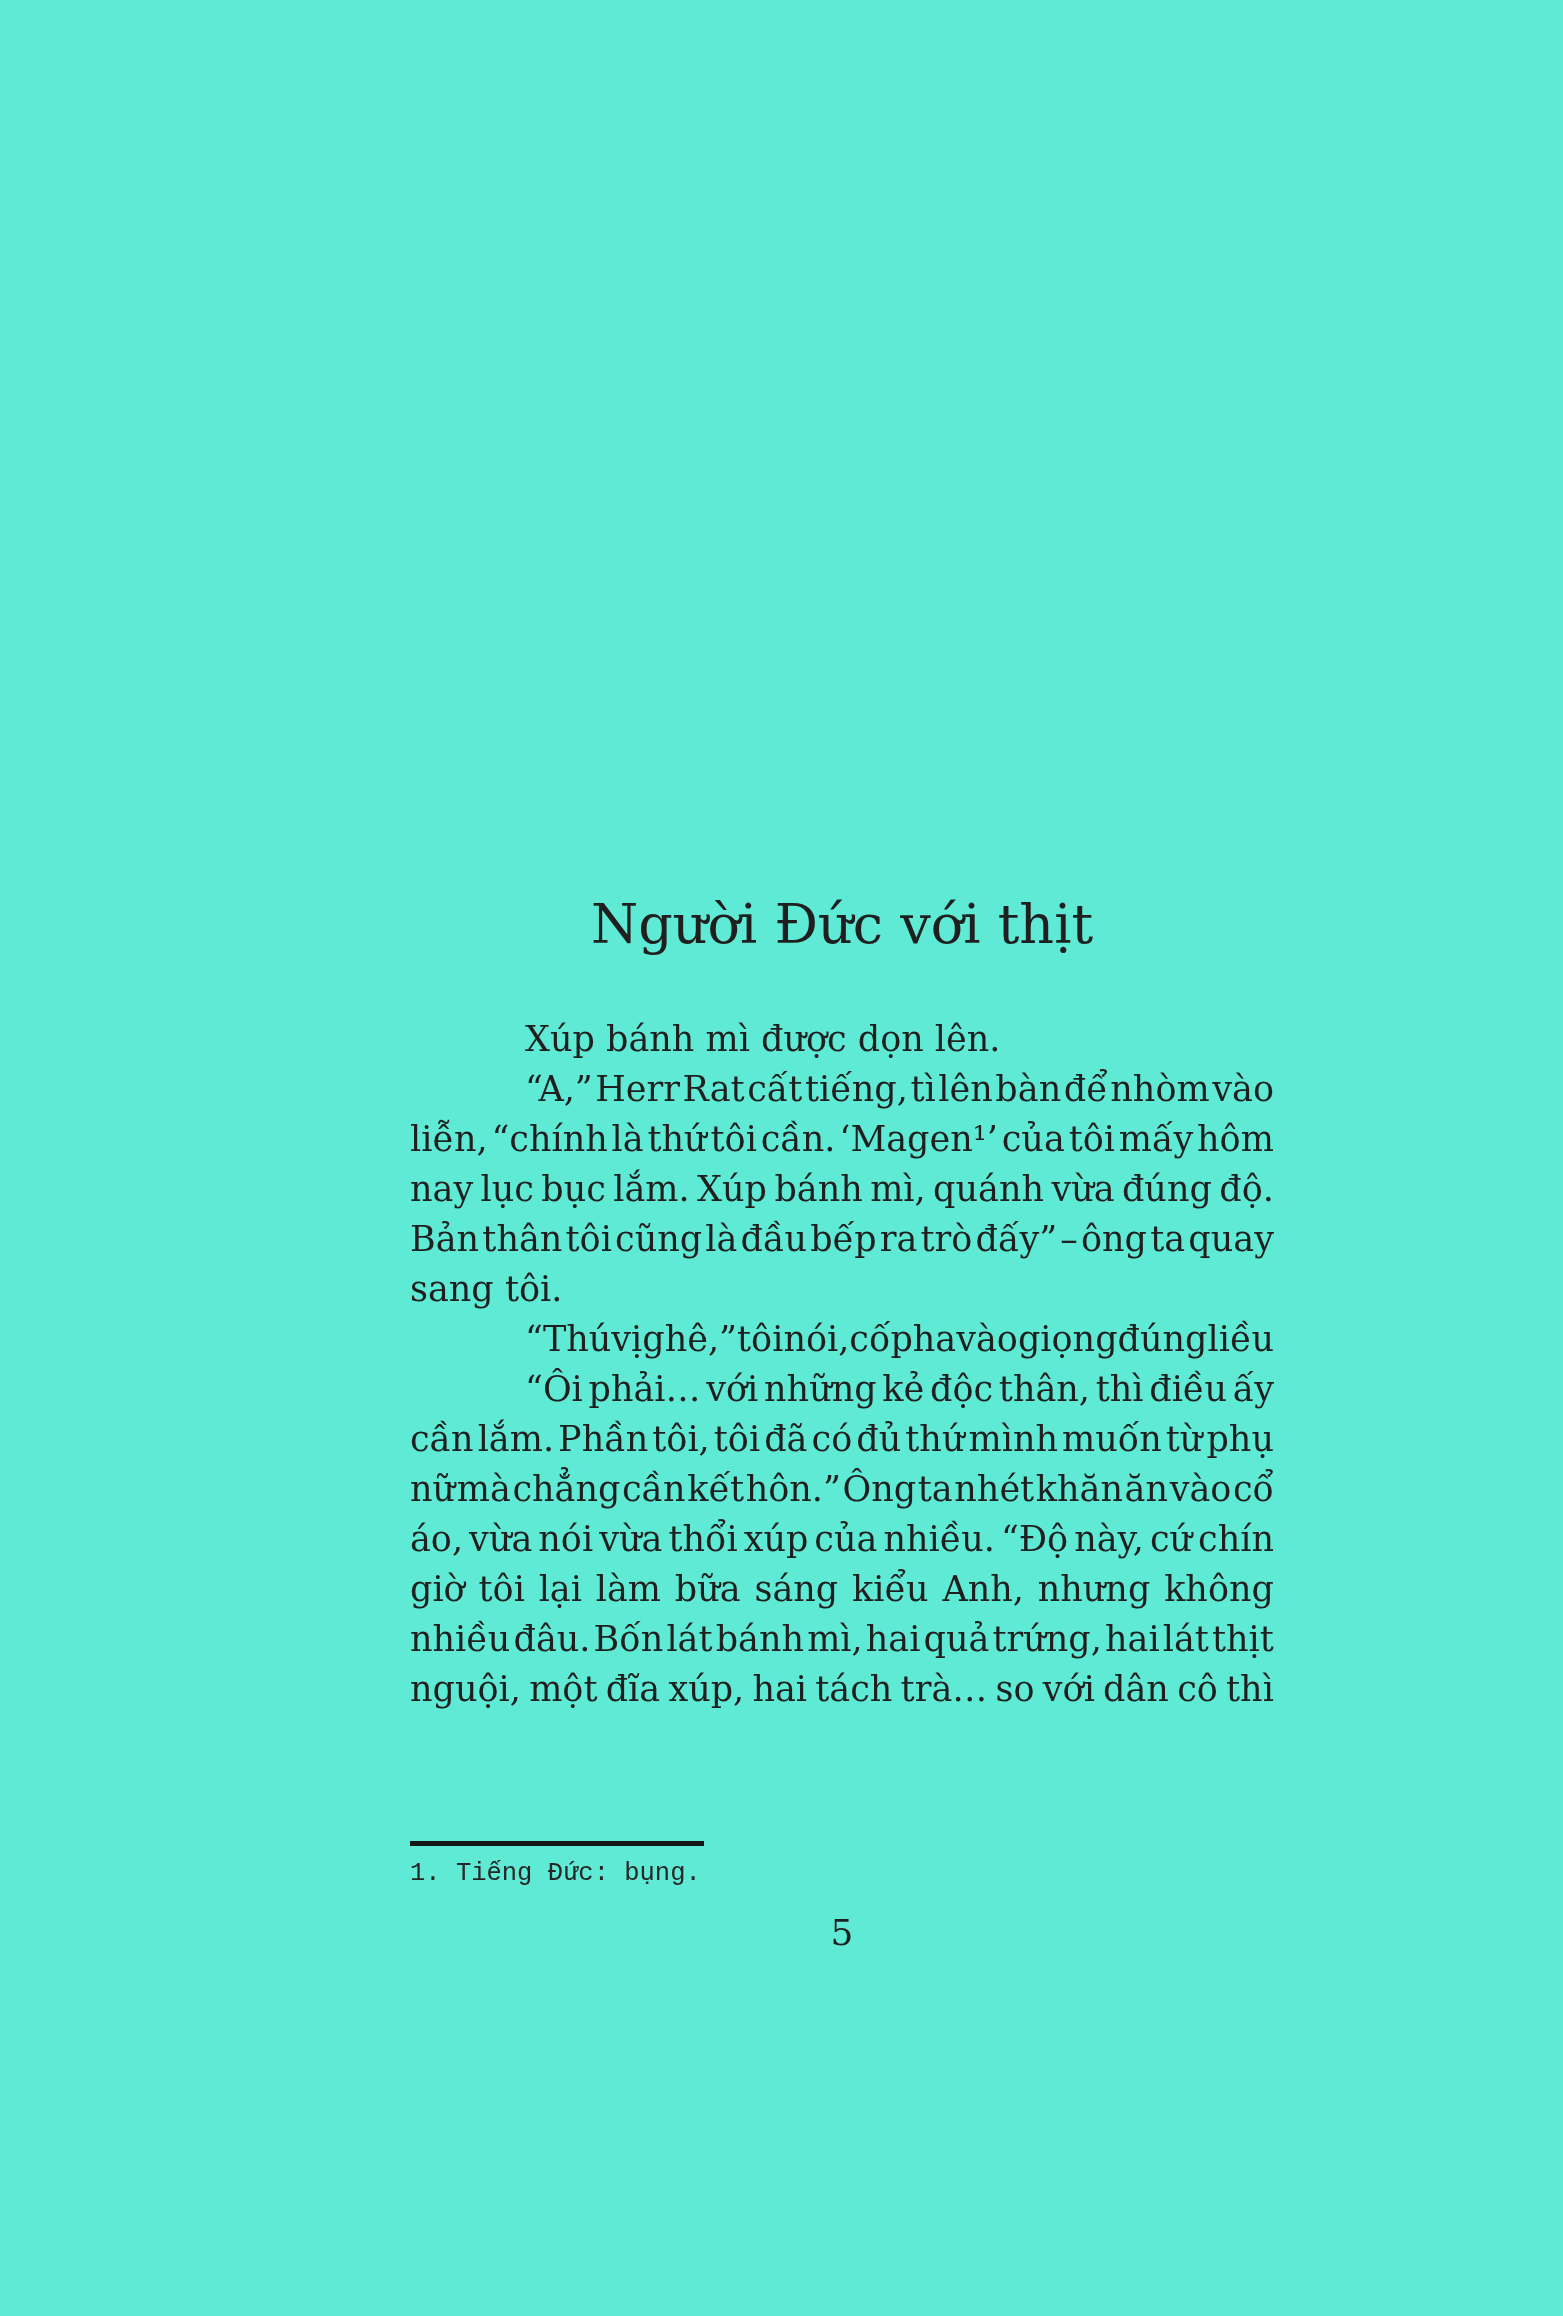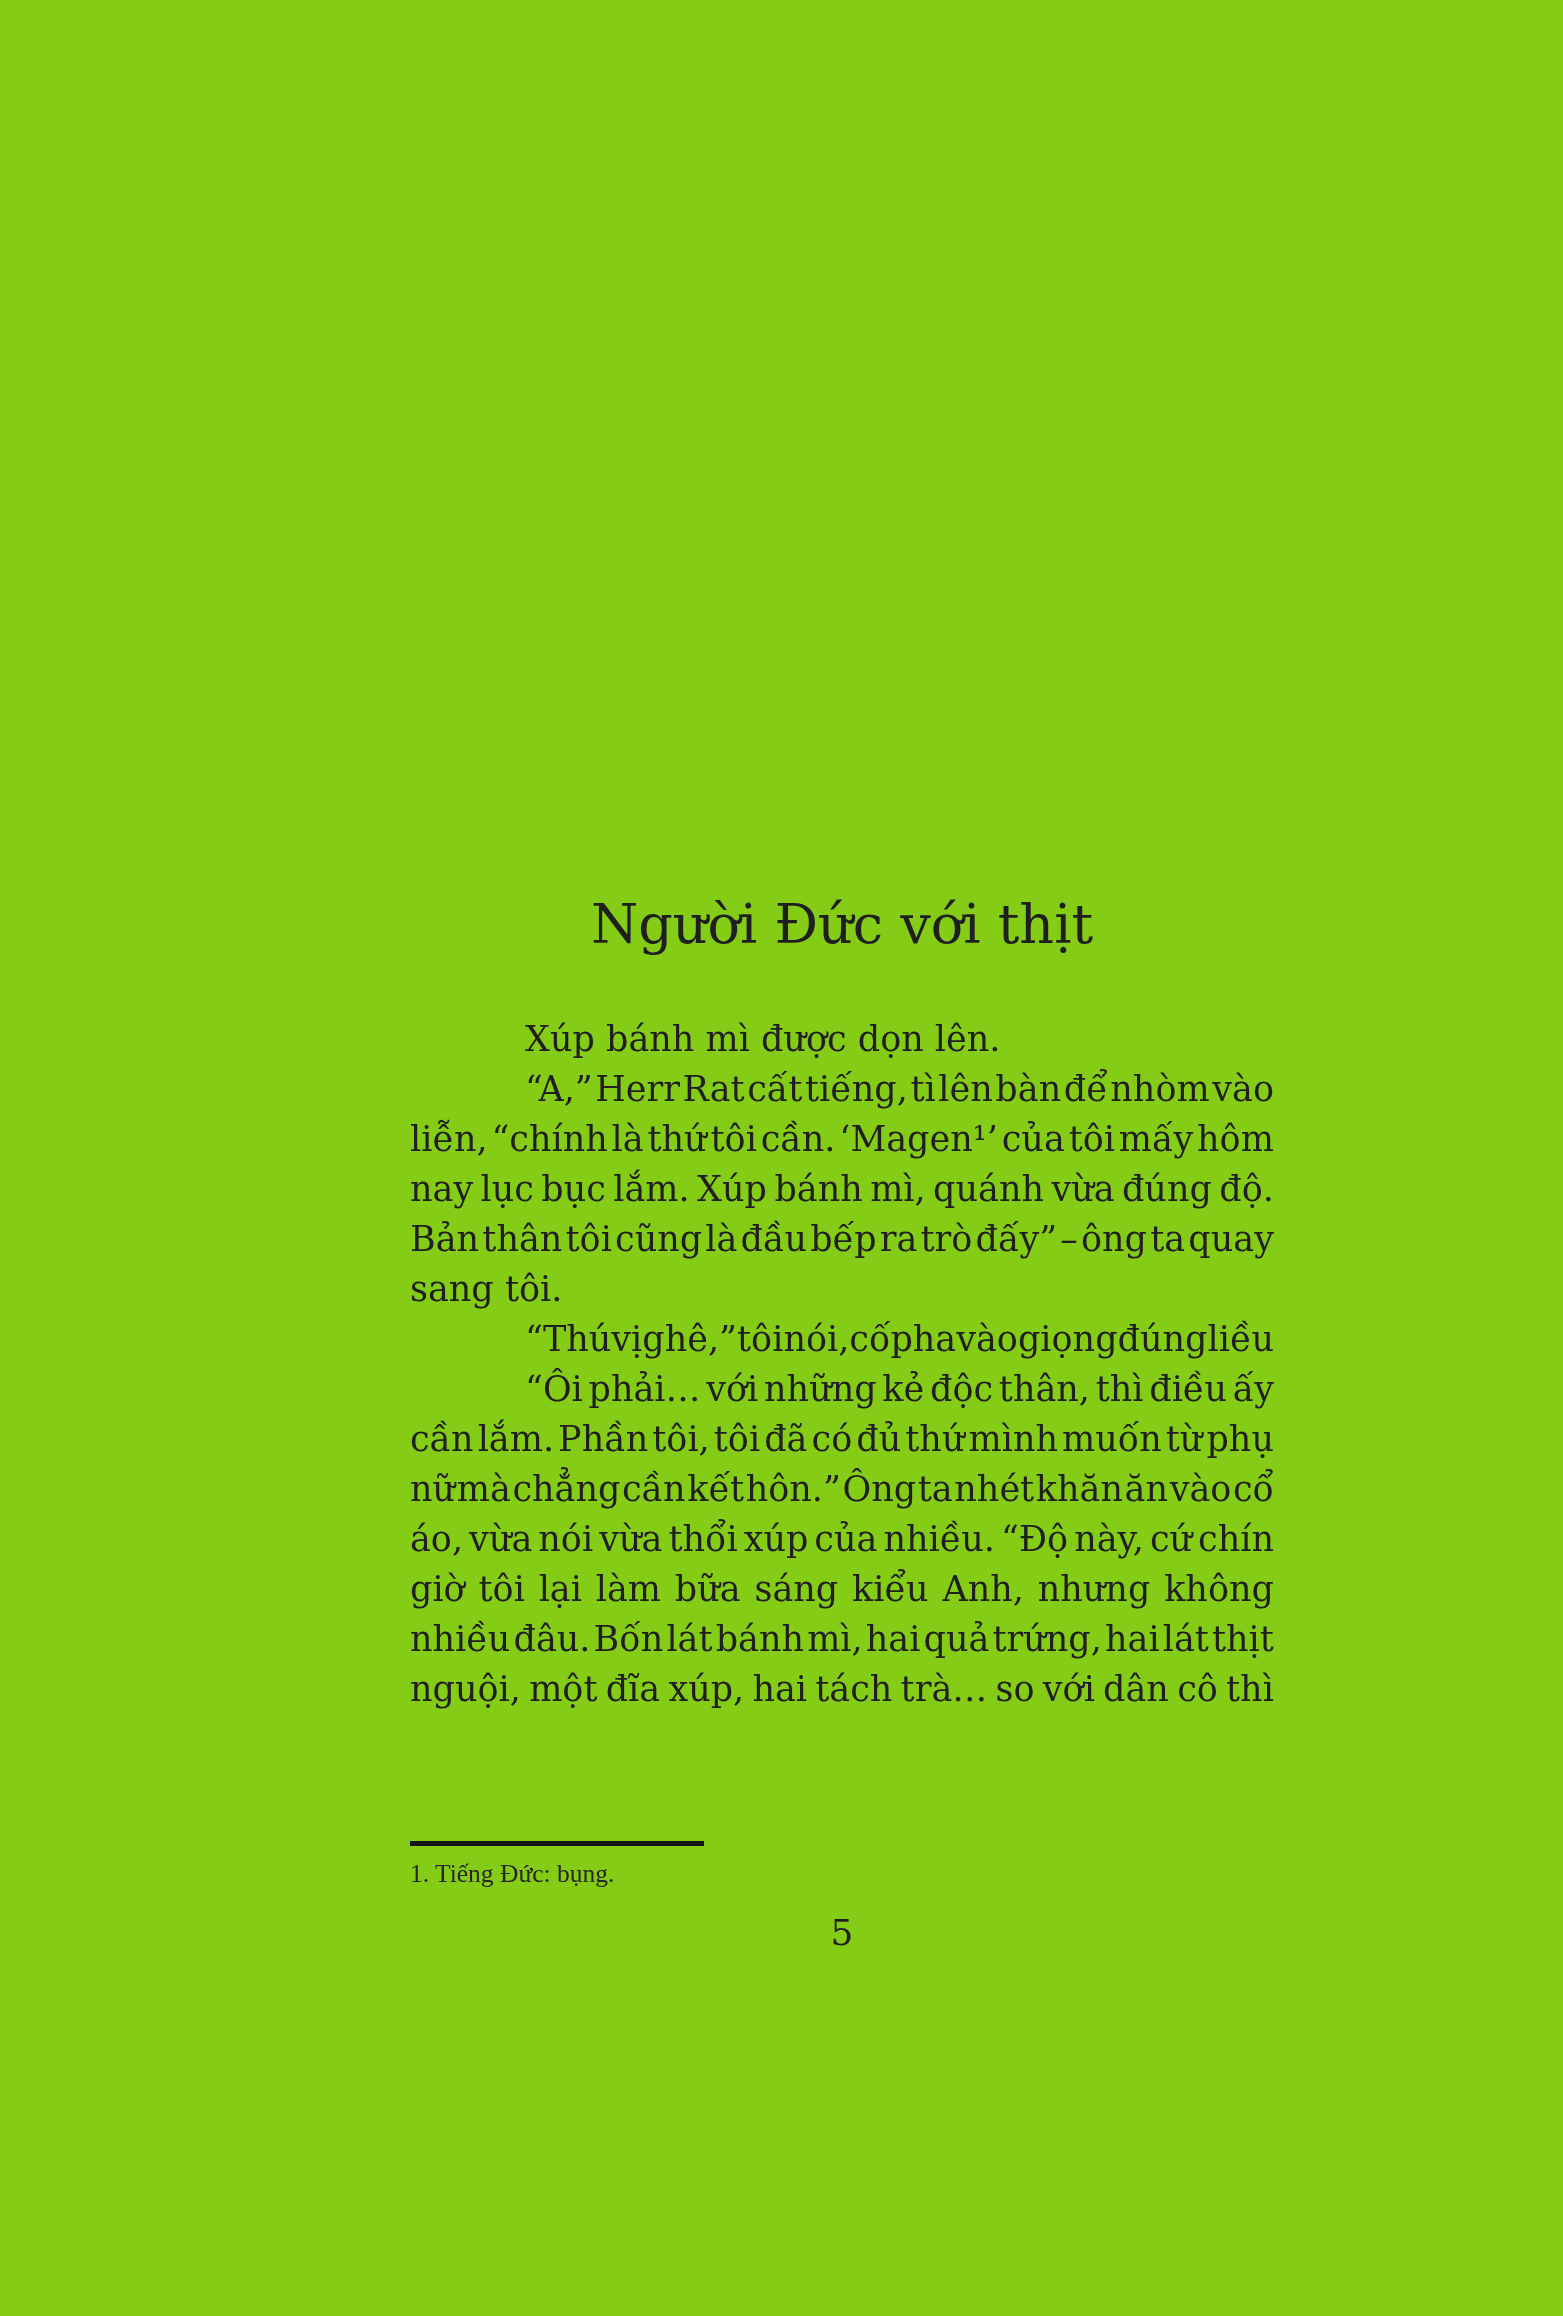--- a/index.html
+++ b/index.html
@@ -1,20 +1,20 @@
 <!DOCTYPE html>
 <html><head>
 <meta charset="utf-8">
 <style>
   html,body { margin:0; padding:0; }
   .page {
     position: relative;
     width: 1563px;
     height: 2316px;
-    background: #84cc16;
+    background: #5eead4;
     color: #1f1f1f;
     font-family: "DejaVu Serif", serif;
     overflow: hidden;
   }
   .title {
     position: absolute;
     top: 893px;
     left: 410px;
     width: 864px;
     margin: 0;
@@ -43,21 +43,21 @@
     left: 410px;
     width: 294px;
     height: 4.9px;
     background: #151515;
   }
   .footnote {
     position: absolute;
     top: 1858px;
     left: 410px;
     width: 864px;
-    font-family: Liberation Serif, serif;
+    font-family: Liberation Mono, monospace;
     font-size: 25.5px;
     line-height: 31px;
     color: #262626;
   }
   .page-num {
     position: absolute;
     top: 1911px;
     left: 410px;
     width: 864px;
     text-align: center;

